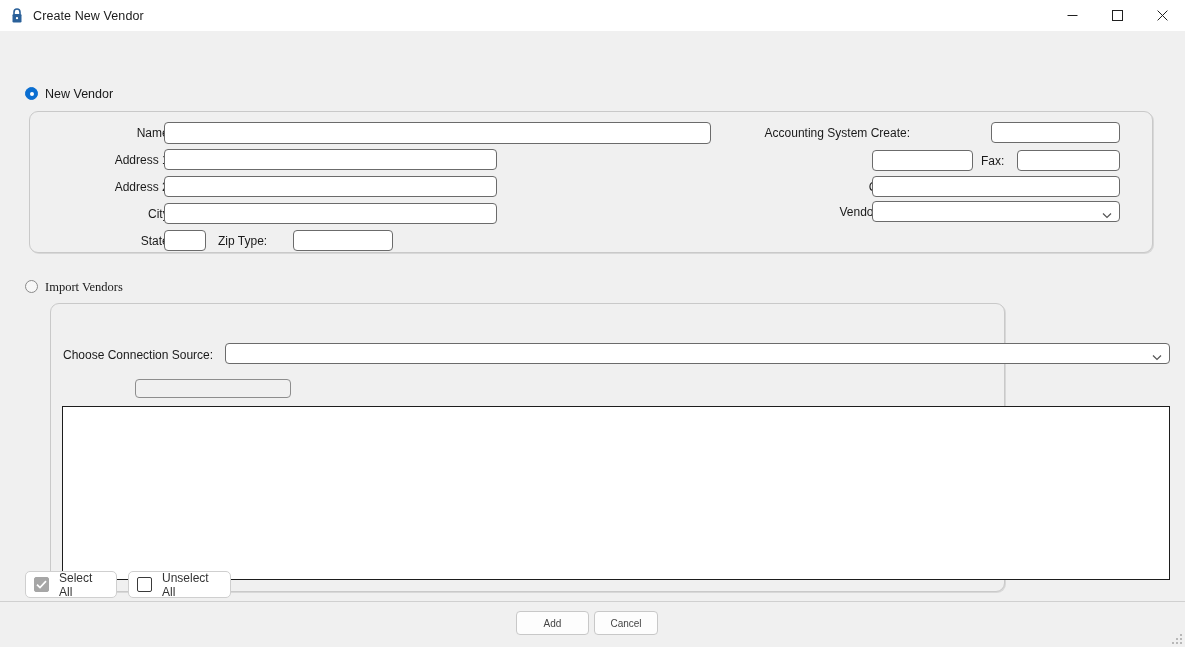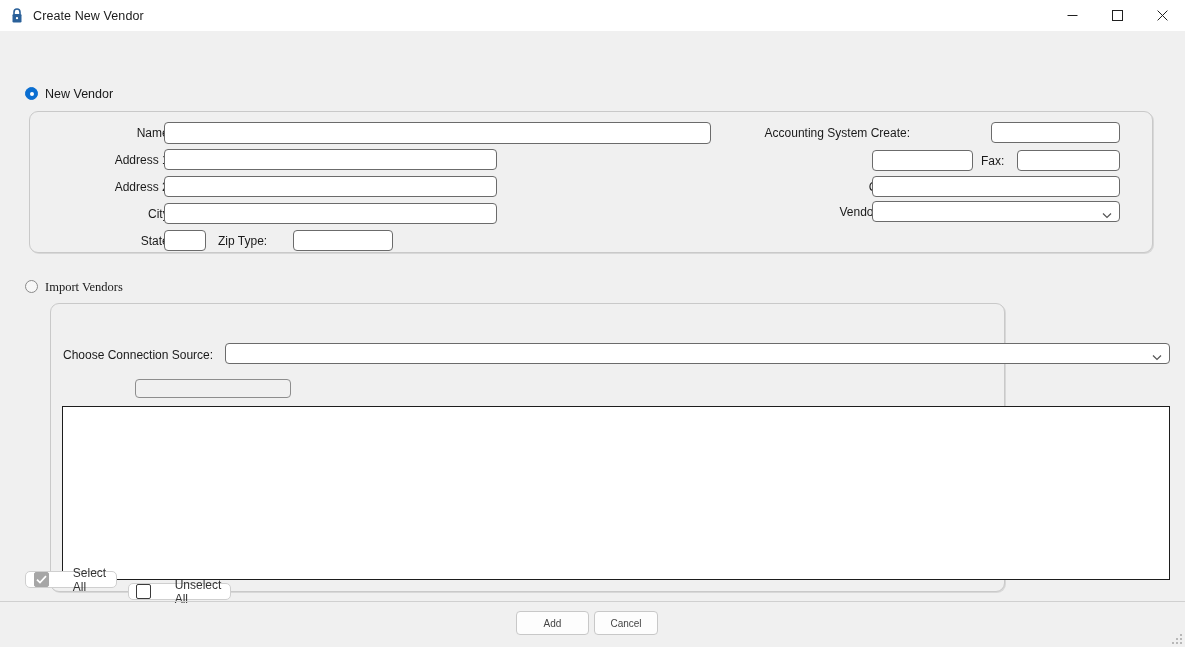--- a/index.html
+++ b/index.html
@@ -177,26 +177,25 @@
 
   
   .tbtn {
     position: absolute;
     box-sizing: border-box;
     background: #ffffff;
     border: 1px solid #cfcfcf;
     border-radius: 5px;
     display: flex;
     align-items: center;
-    gap: 24px;
+    gap: 10px;
     padding: 0 10px 0 8px;
-    height: 17px;
+    height: 27px;
     font-size: 12px;
     color: #333333;
-    justify-content: center;
   }
   .cbx {
     width: 15px;
     height: 15px;
     box-sizing: border-box;
     border-radius: 2px;
     display: inline-flex;
     align-items: center;
     justify-content: center;
     flex: none;
@@ -356,21 +355,21 @@
 
   <div class="tbtn" style="left:25px; top:540px; width:92px;">
     <span class="cbx checked">
       <svg width="11" height="9" viewBox="0 0 11 9">
           <polyline points="1,4.6 4,7.6 10,1.2" fill="none" stroke="#ffffff" stroke-width="1.7"></polyline>
         </svg>
     </span>
     <span>Select All</span>
   </div>
 
-  <div class="tbtn" style="left:128px; top:540px; width:103px;margin-top:12px;">
+  <div class="tbtn" style="left:128px; top:540px; width:103px;">
     <span class="cbx unchecked"></span>
     <span>Unselect All</span>
   </div>
 
   <div class="divider" style="top:570px;"></div>
 
   <div class="footer-btn" style="left:516px; top:580px; width:73px;">Add</div>
   <div class="footer-btn" style="left:594px; top:580px; width:64px;">Cancel</div>
 
   <div class="grip">

